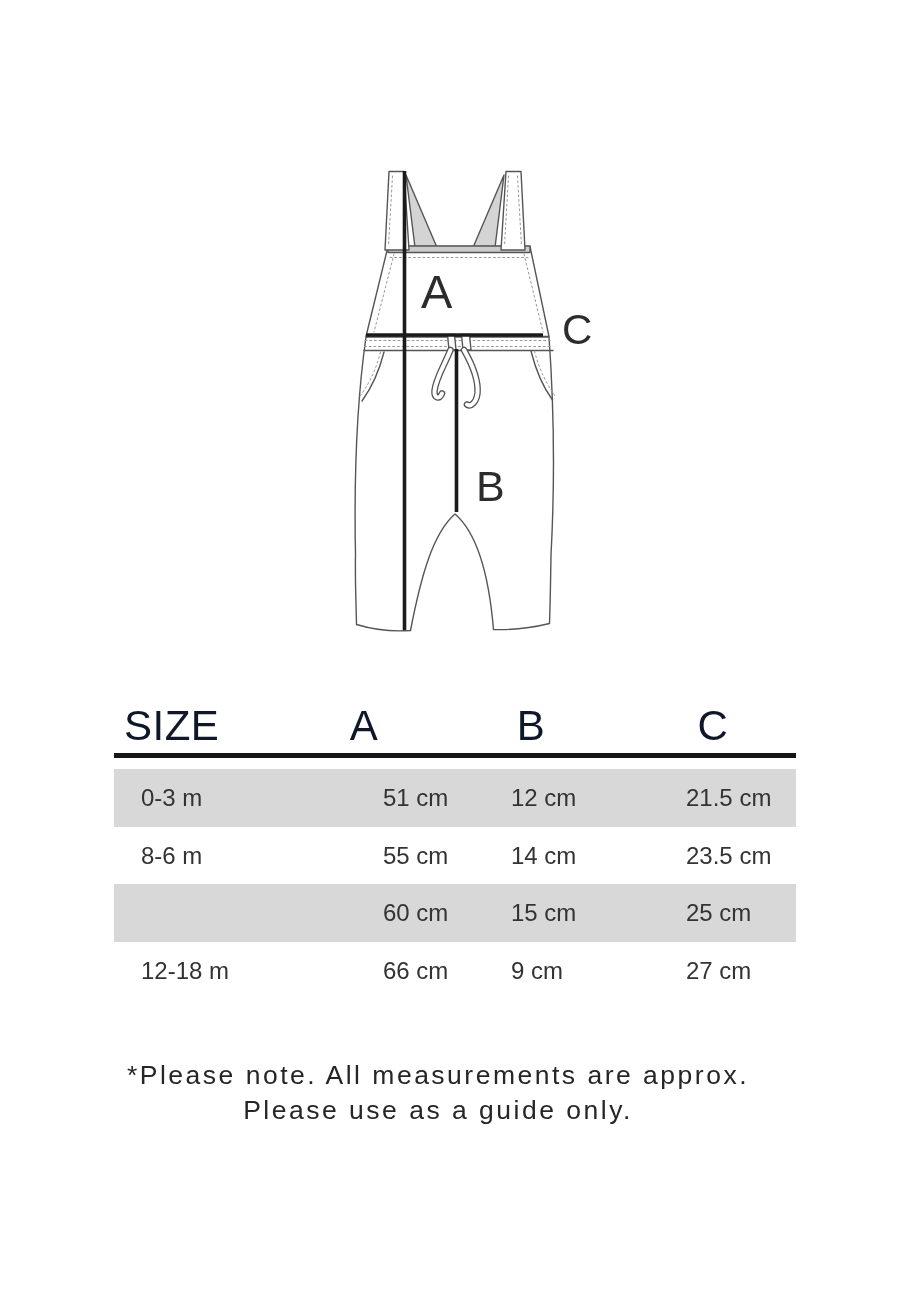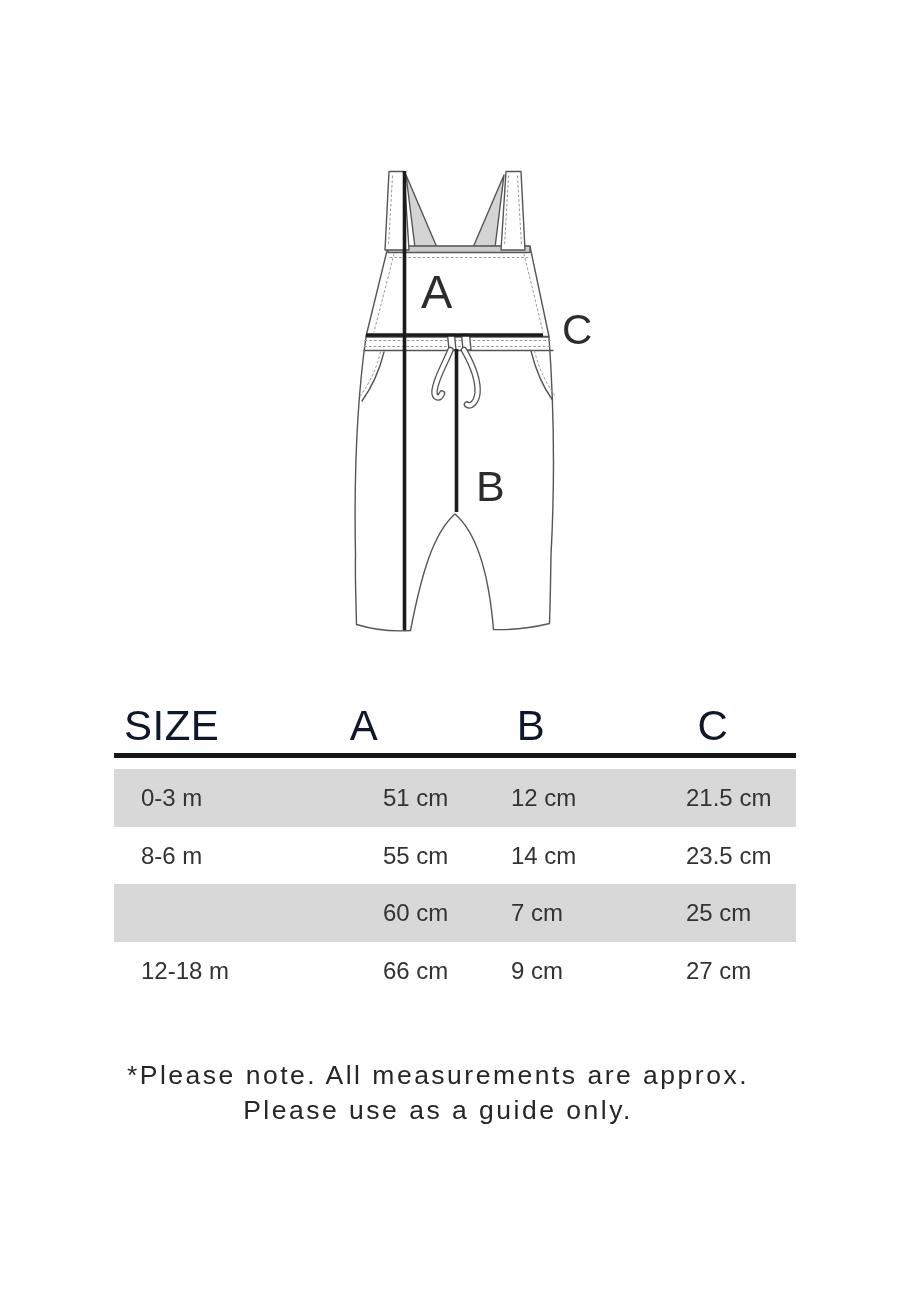--- a/index.html
+++ b/index.html
@@ -116,21 +116,21 @@
       <span class="td td-c">21.5 cm</span>
     </div>
     <div class="trow">
       <span class="td td-size">8-6 m</span>
       <span class="td td-a">55 cm</span>
       <span class="td td-b">14 cm</span>
       <span class="td td-c">23.5 cm</span>
     </div>
     <div class="trow stripe">
       <span class="td td-a">60 cm</span>
-      <span class="td td-b">7 cm</span>
+      <span class="td td-b">15 cm</span>
       <span class="td td-c">25 cm</span>
     </div>
     <div class="trow">
       <span class="td td-size">12-18 m</span>
       <span class="td td-a">66 cm</span>
       <span class="td td-b">9 cm</span>
       <span class="td td-c">27 cm</span>
     </div>
   </div>
 

